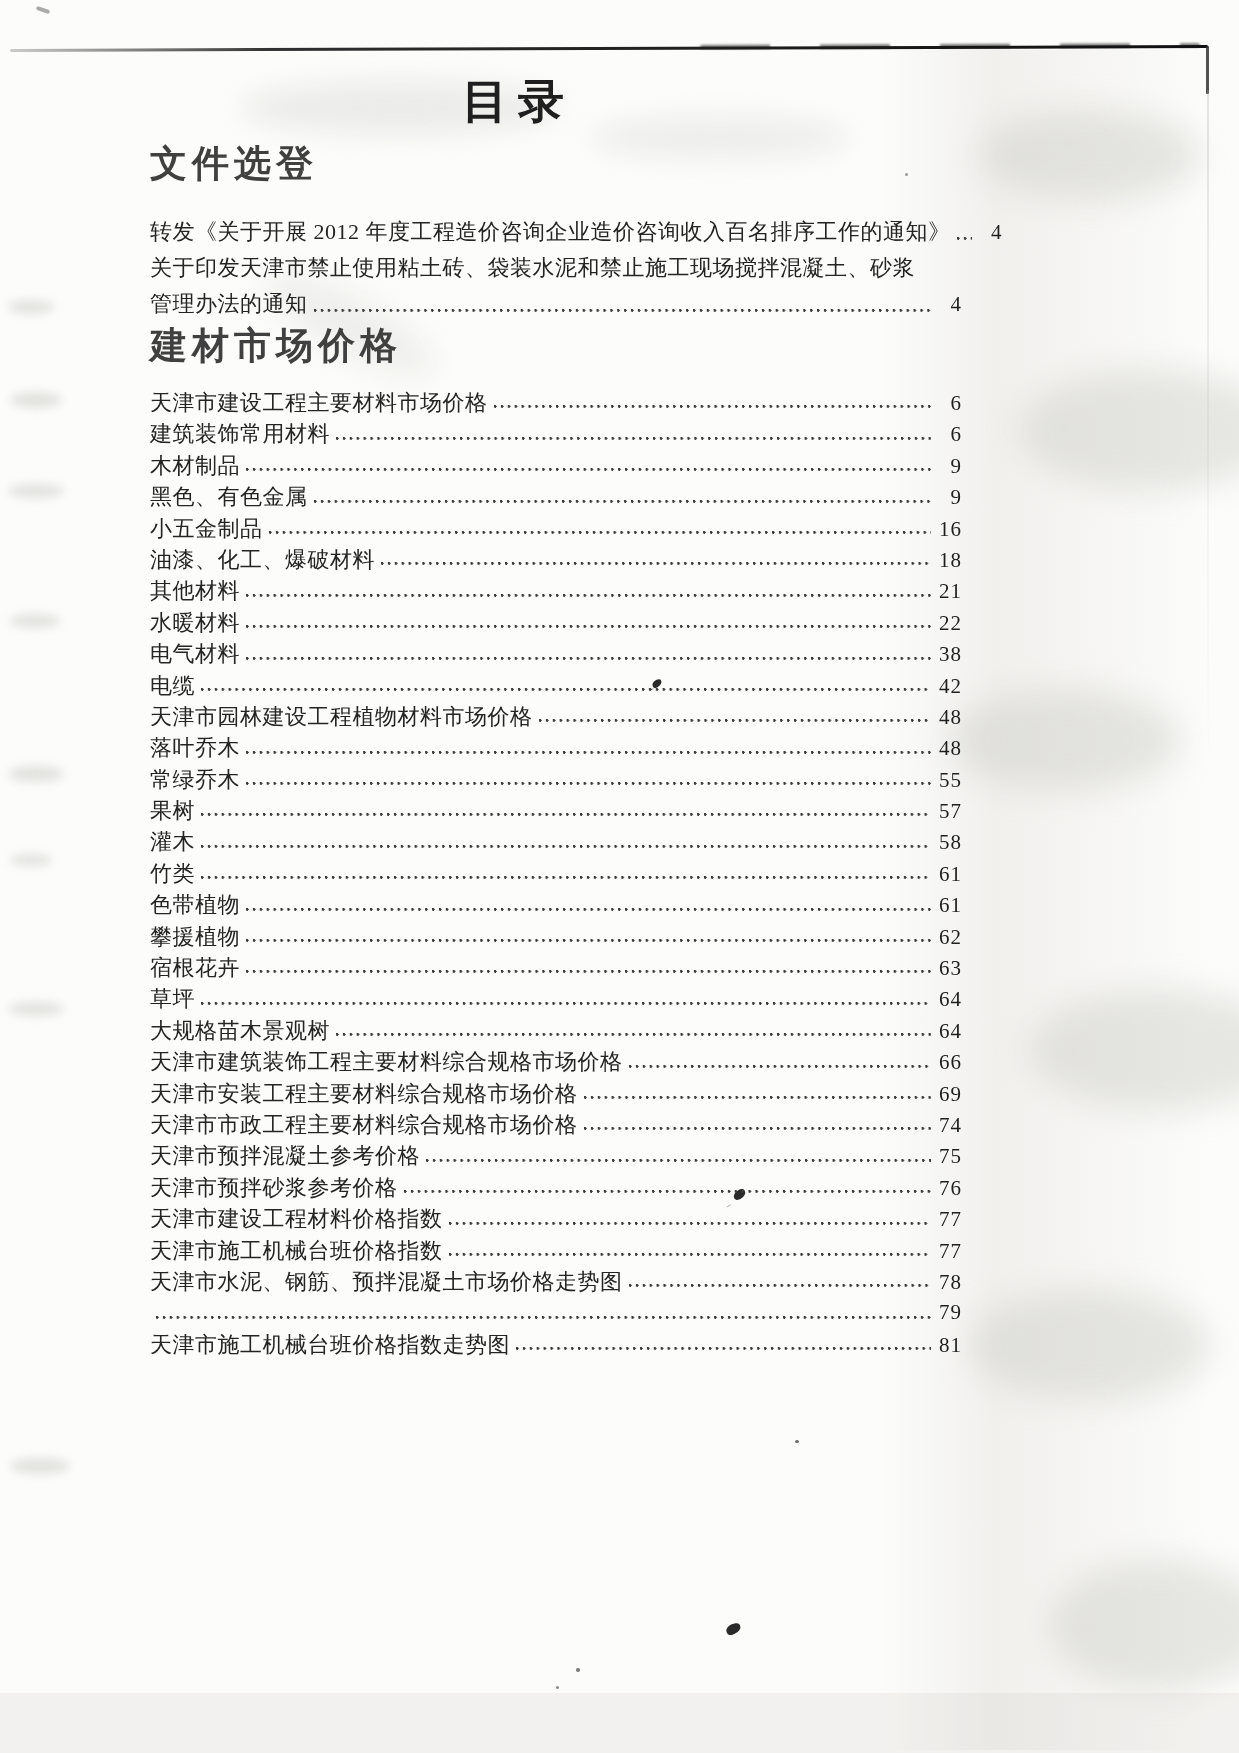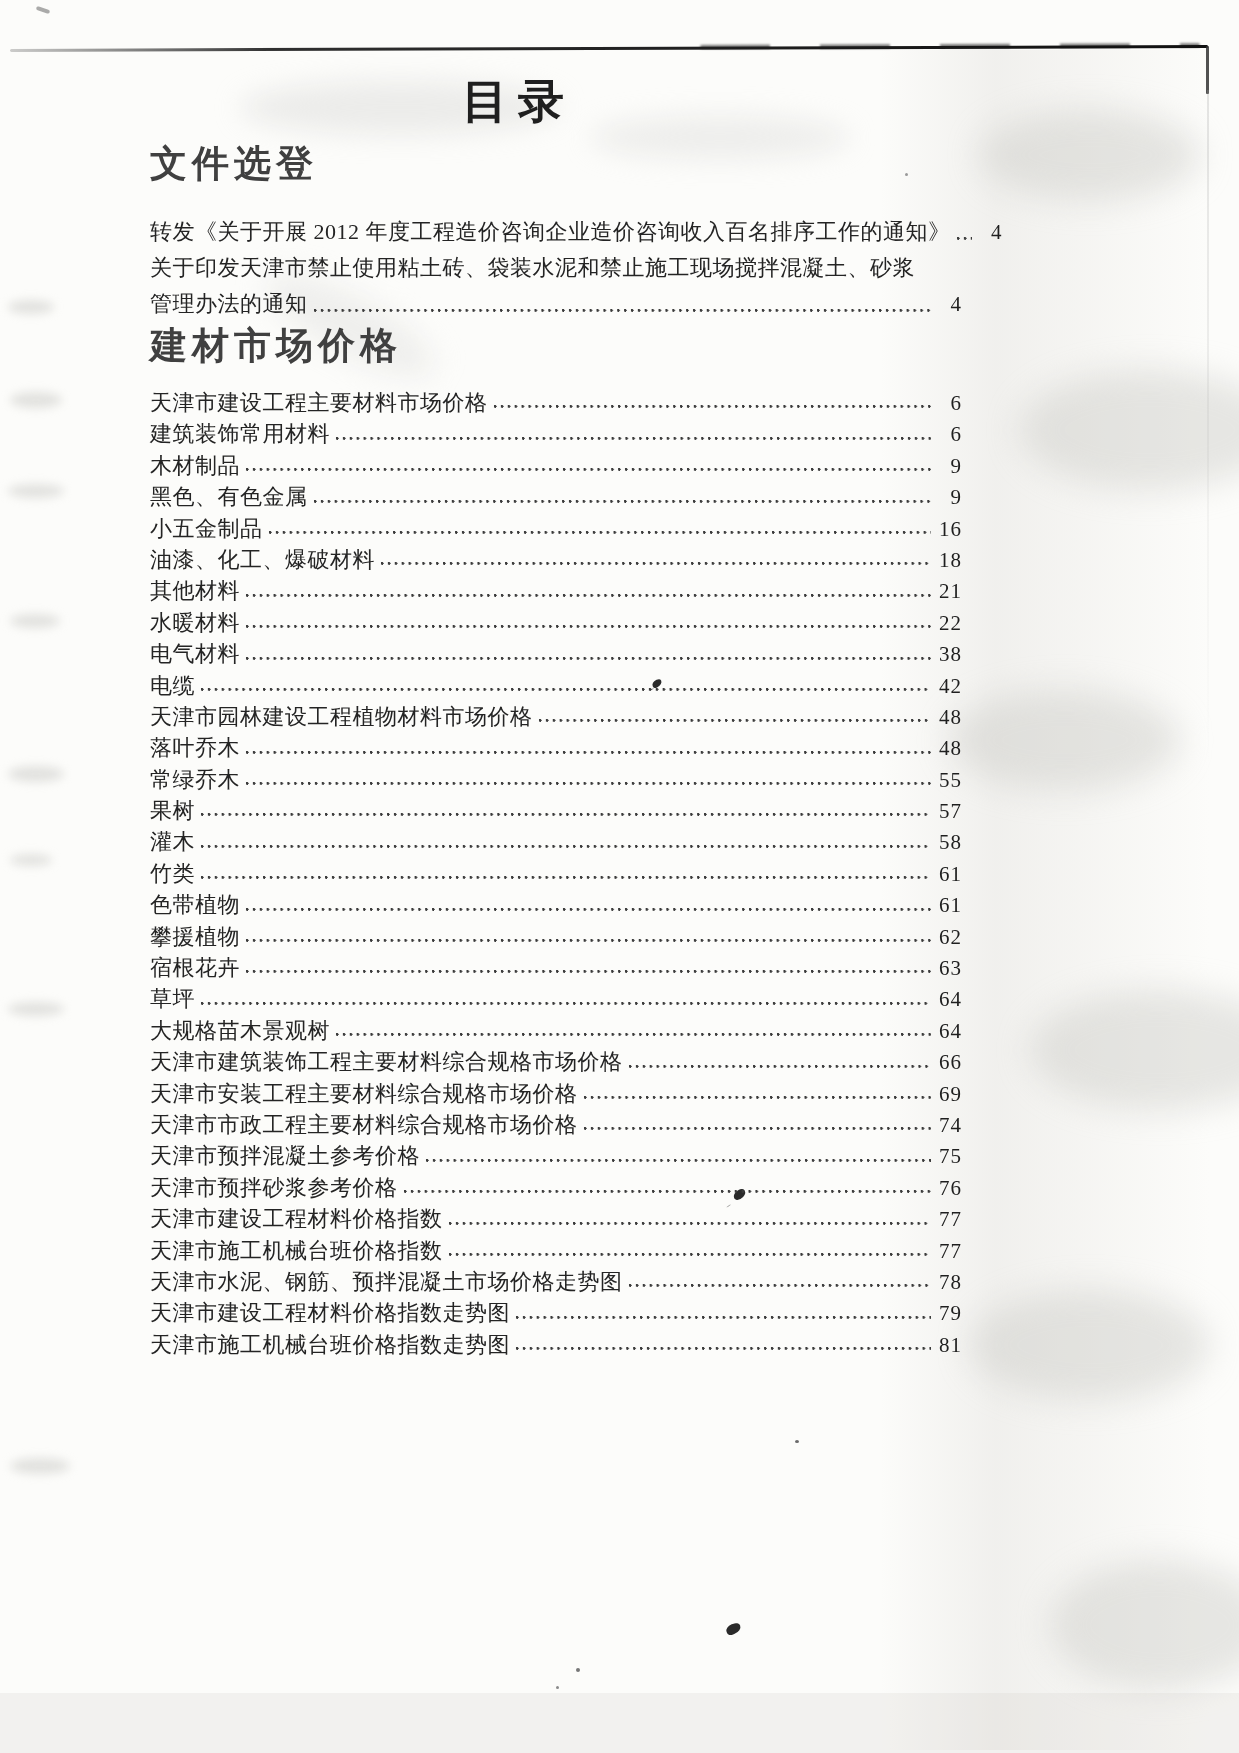--- a/index.html
+++ b/index.html
@@ -338,21 +338,20 @@
       <span class="entry-page">77</span>
     </li>
 
     <li class="entry">
       <span class="entry-label">天津市水泥、钢筋、预拌混凝土市场价格走势图</span>
       <span class="leader"></span>
       <span class="entry-page">78</span>
     </li>
 
     <li class="entry">
-      <span class="entry-label">天津市建设工程材料价格指数走势图</span>
       <span class="leader"></span>
       <span class="entry-page">79</span>
     </li>
 
     <li class="entry">
       <span class="entry-label">天津市施工机械台班价格指数走势图</span>
       <span class="leader"></span>
       <span class="entry-page">81</span>
     </li>
   </ul>

